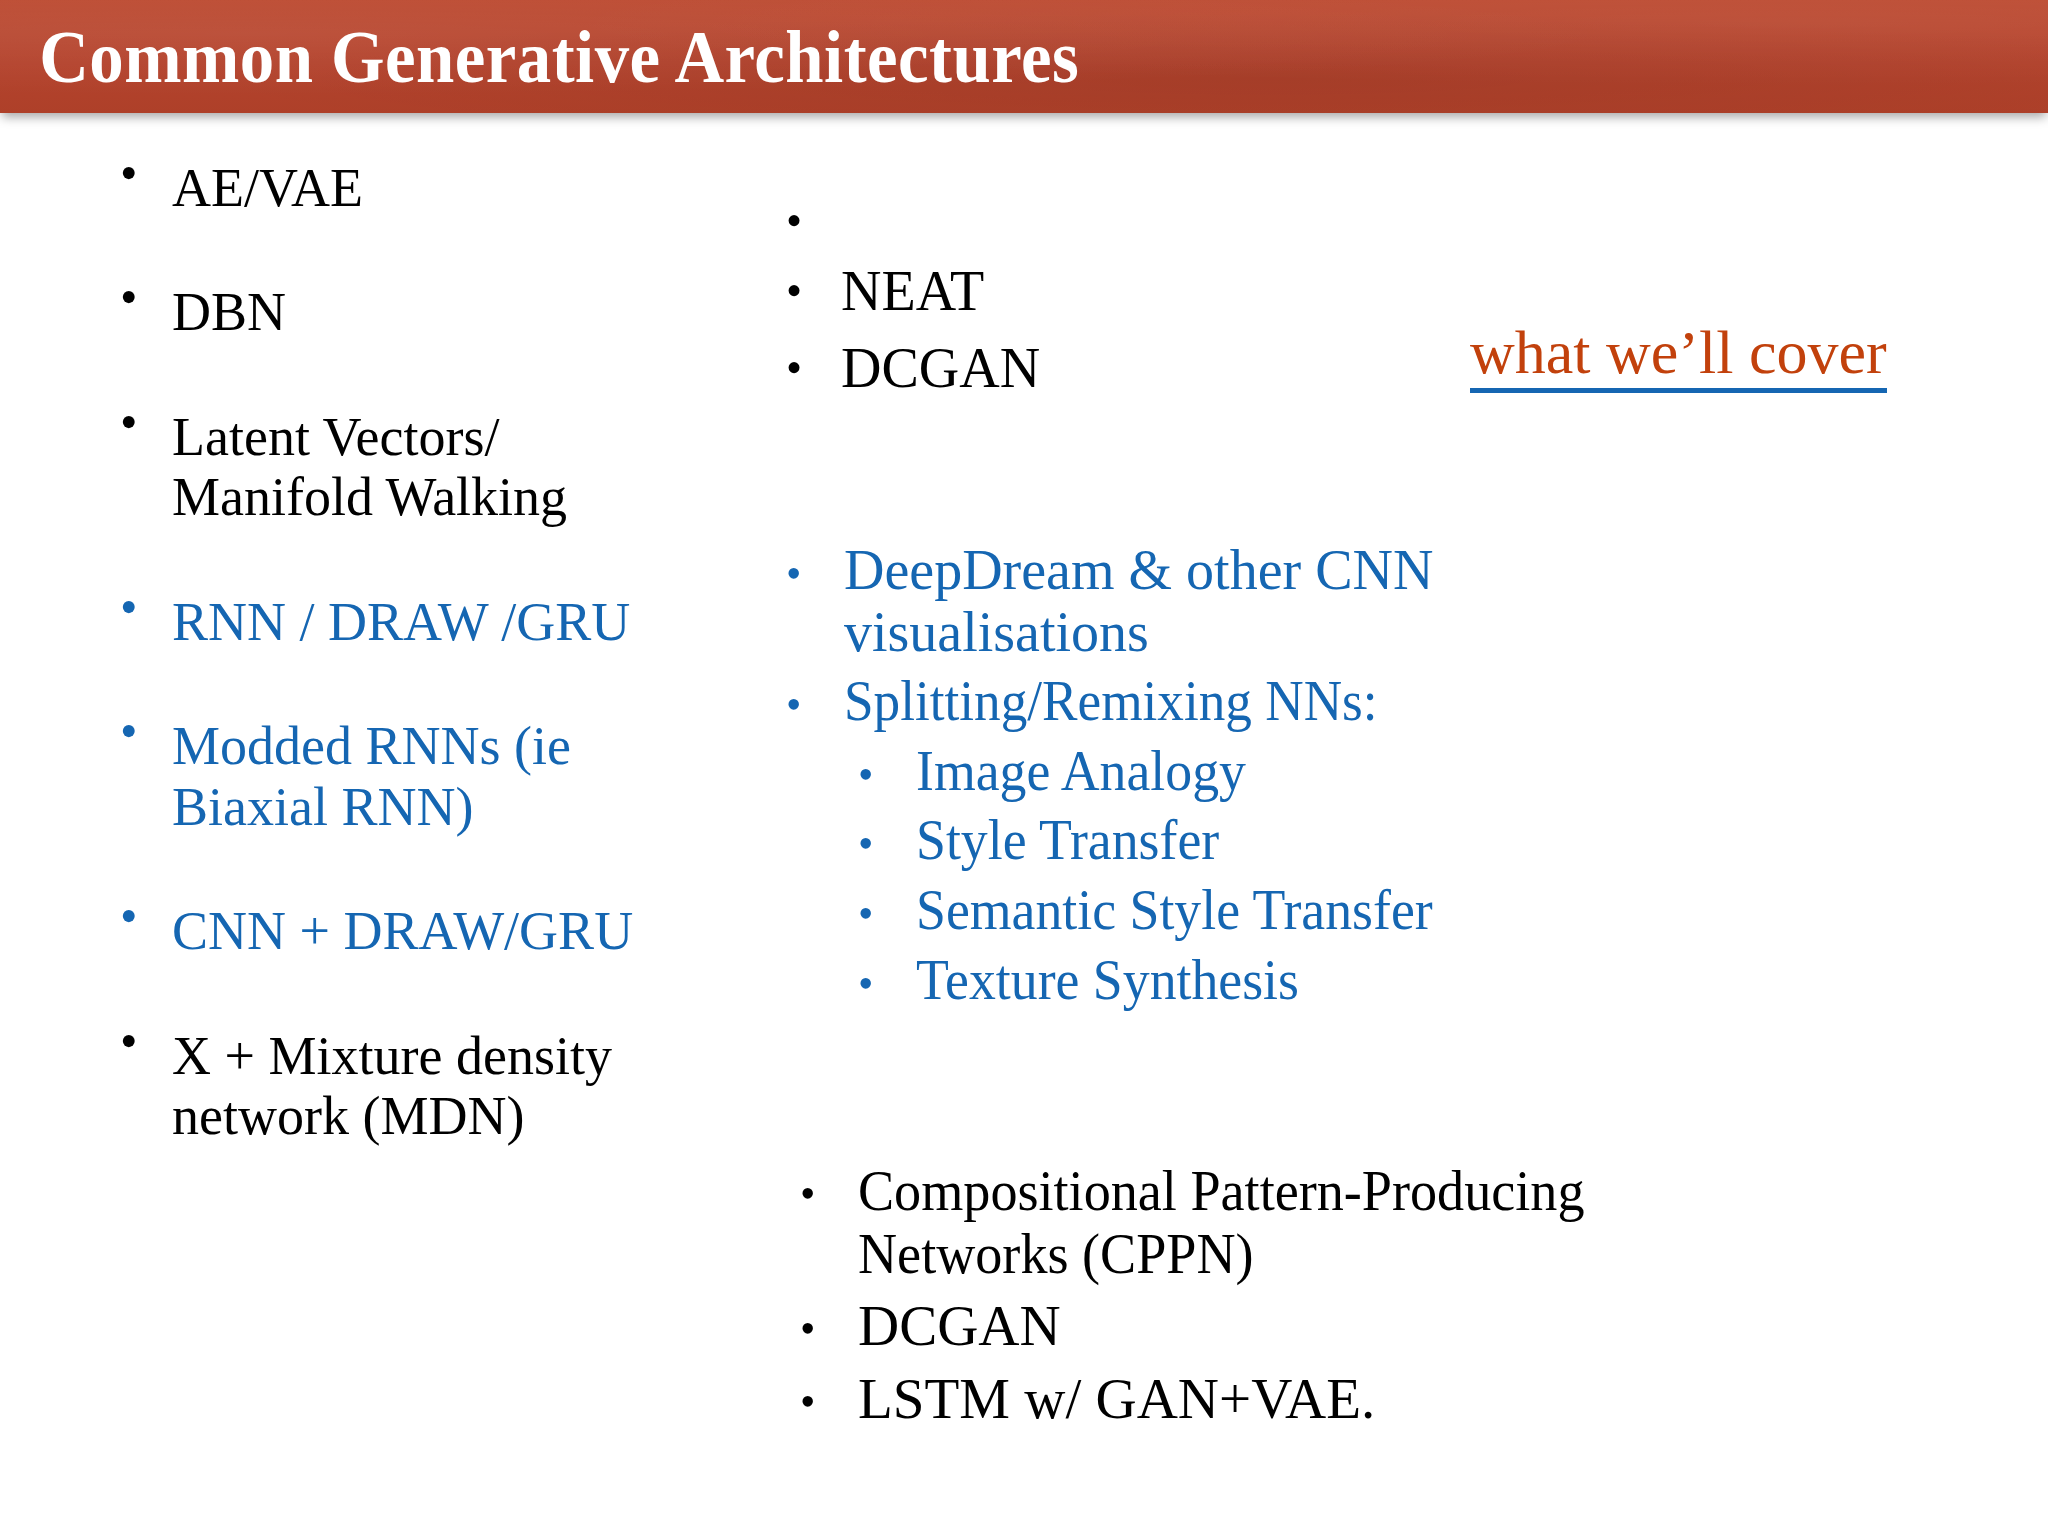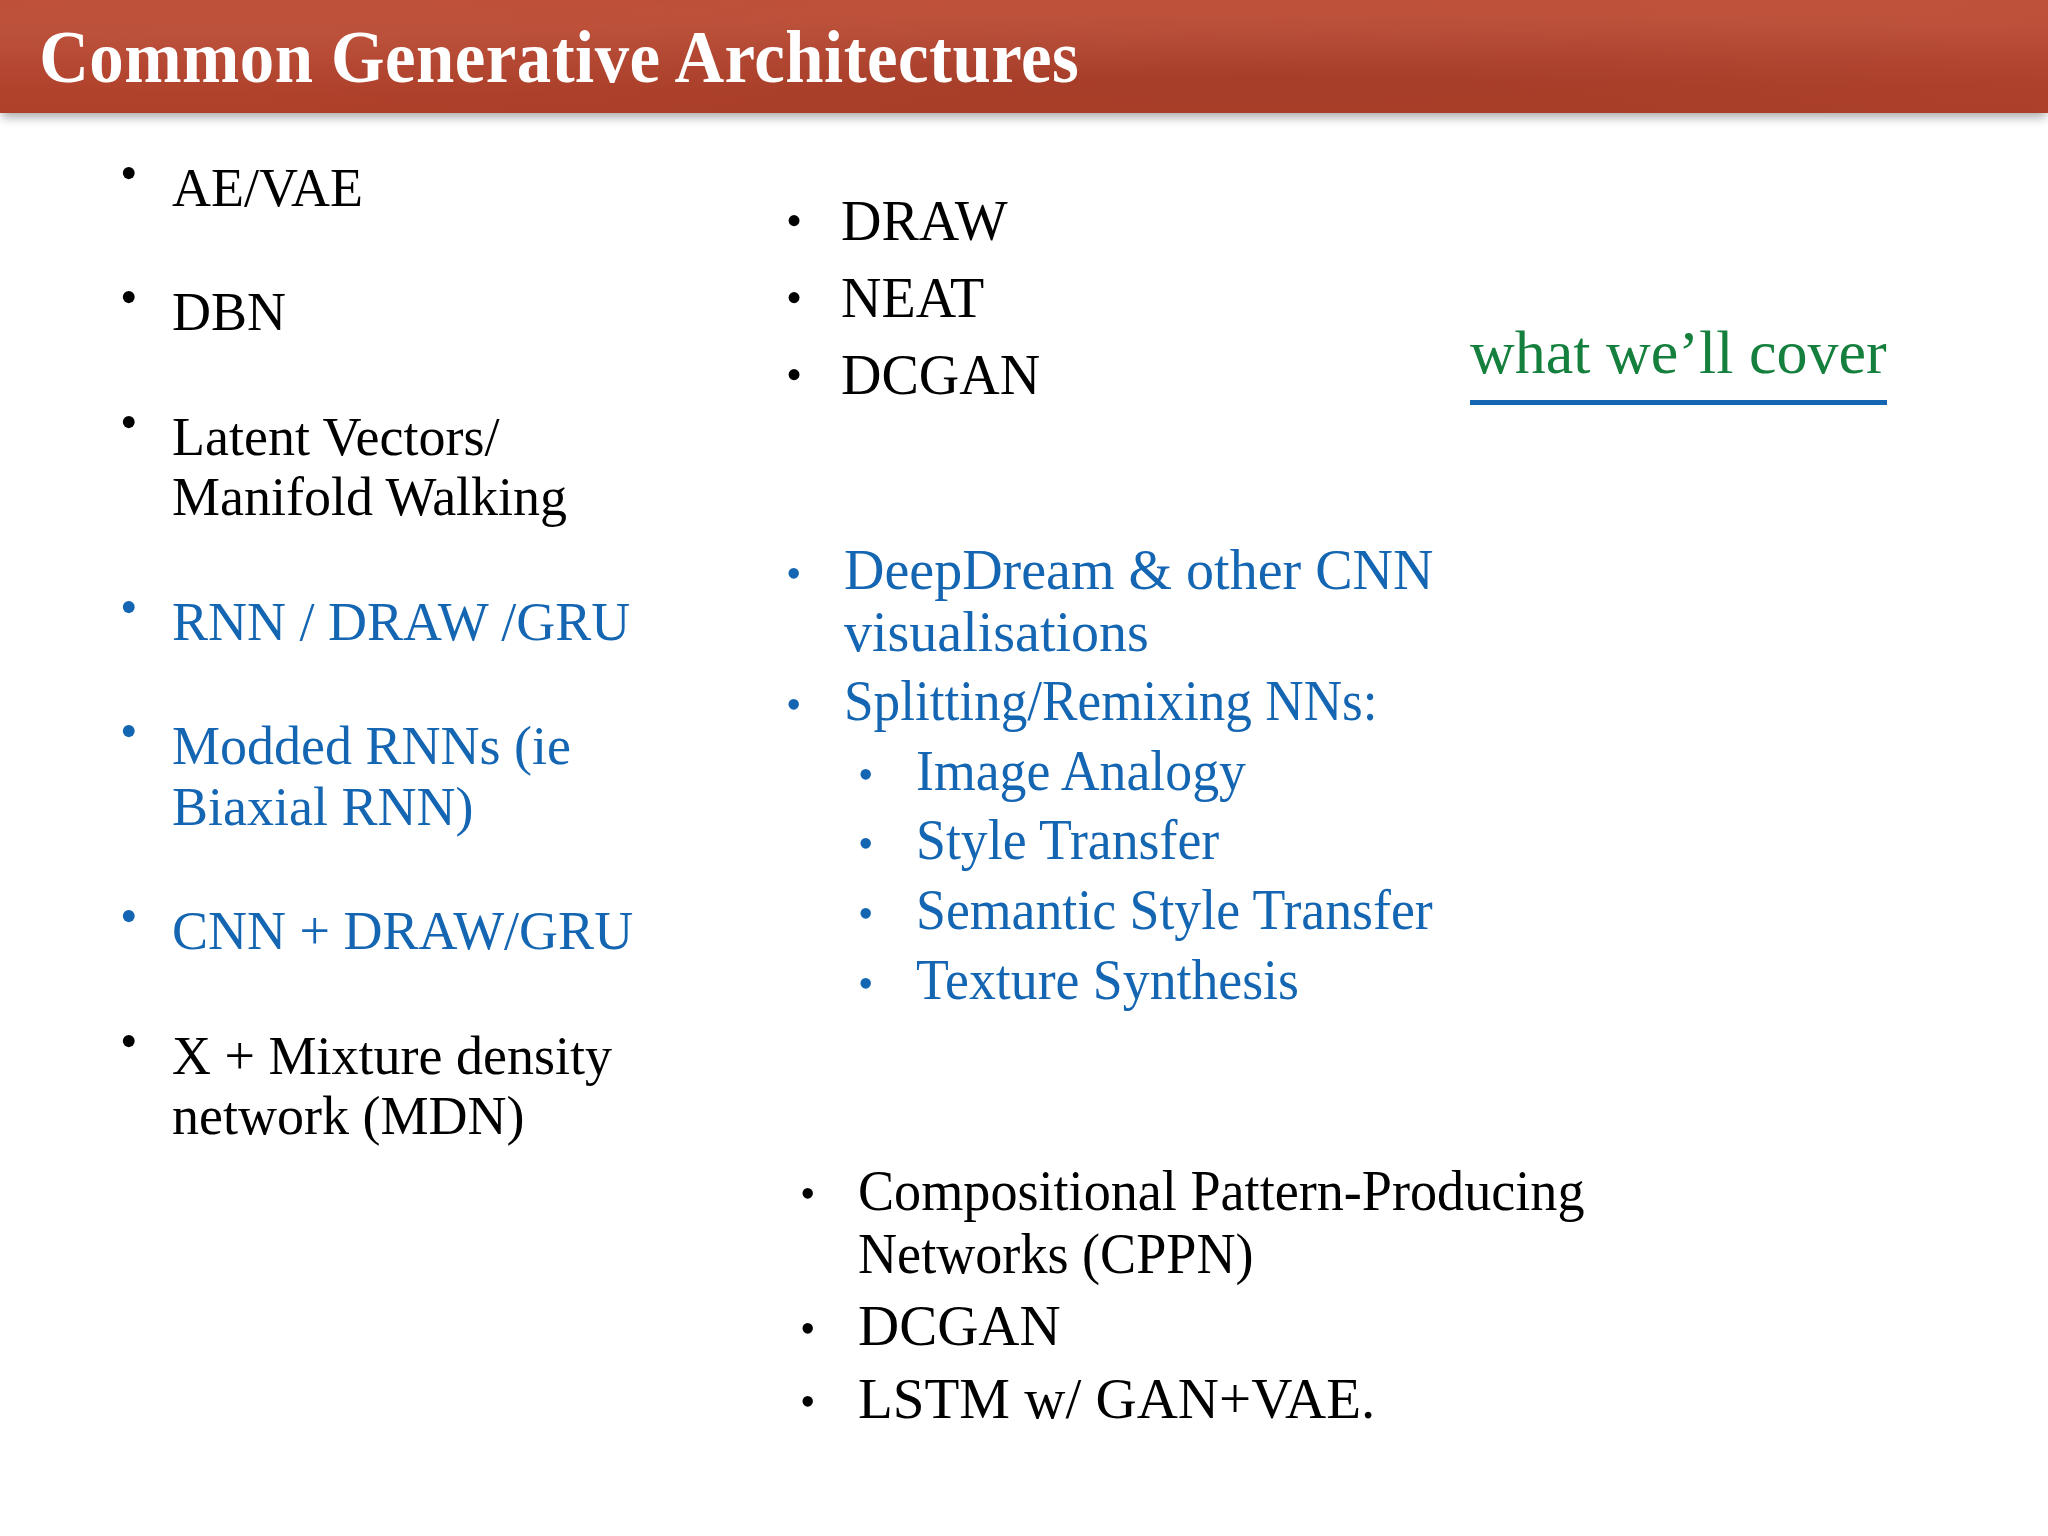--- a/index.html
+++ b/index.html
@@ -99,24 +99,24 @@
     font-size: 56px;
     line-height: 1.05;
   }
 
   
   #what-we-cover-link {
     position: absolute;
     left: 1470px;
     top: 320px;
     font-size: 62px;
-    color: #15803d;
+    color: #c2410c;
     text-decoration: none;
     border-bottom: 5px solid #1566b2;
-    padding-bottom: 15px;
+    padding-bottom: 3px;
     line-height: 1.05;
     white-space: nowrap;
     cursor: pointer;
   }
 
   
   #right-blue-block {
     left: 786px;
     top: 540px;
     width: 1160px;
@@ -223,21 +223,20 @@
     <span class="bullet blk">•</span>
     <span class="btext blk">X + Mixture density<br>network (MDN)</span>
   </div>
 
 </div>
 
 <div class="blist" id="right-top-list">
 
   <div class="brow">
     <span class="bullet blk">•</span>
-    <span class="btext blk">DRAW</span>
   </div>
 
   <div class="brow">
     <span class="bullet blk">•</span>
     <span class="btext blk">NEAT</span>
   </div>
 
   <div class="brow">
     <span class="bullet blk">•</span>
     <span class="btext blk">DCGAN</span>

